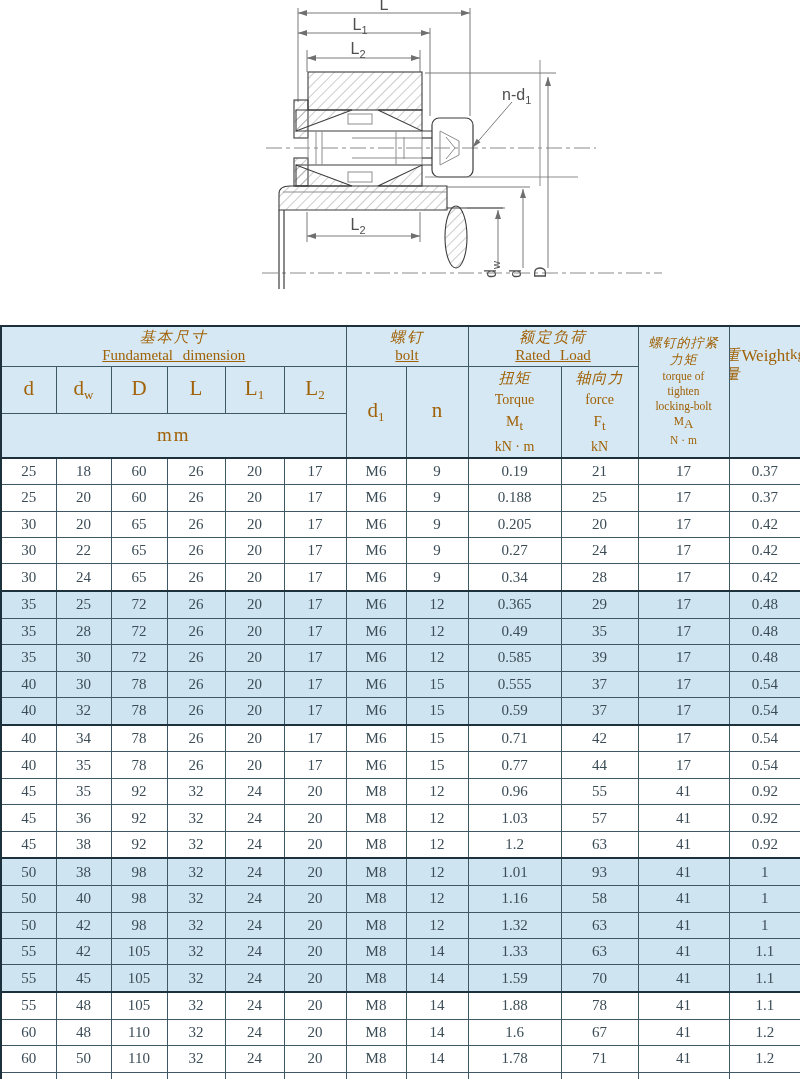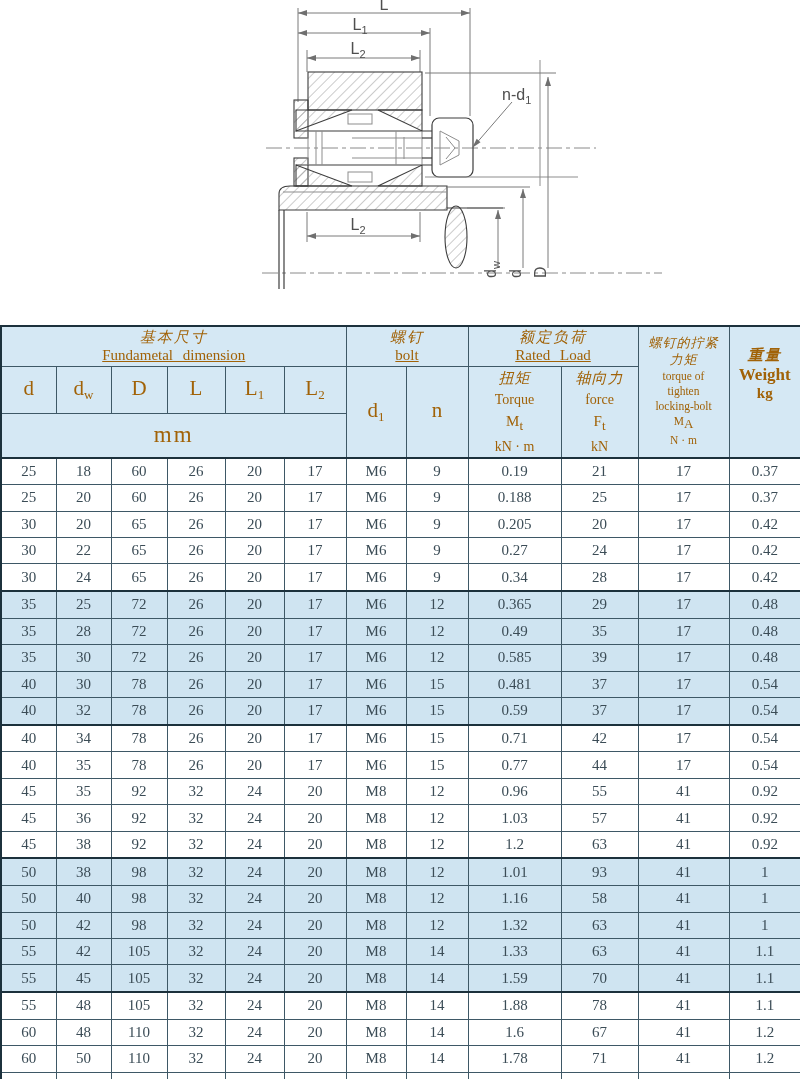--- a/index.html
+++ b/index.html
@@ -20,27 +20,27 @@
   .spec-table{border-collapse:collapse;table-layout:fixed;width:800px;height:754px;
               border:2px solid #1c313c;}
   .spec-table th,.spec-table td{border:1px solid #3e5866;text-align:center;
               vertical-align:middle;padding:0;overflow:hidden;}
   thead th{background:#d5e8f4;font-weight:normal;color:#a16207;}
   .h1{height:40px}.h2{height:36px}.h3{height:34px}
   .zh{font-style:italic;font-size:15px;letter-spacing:2px;}
   .en{font-size:15px;word-spacing:6px;text-decoration:underline;}
   .sym{font-size:21px;}
   sub{font-size:13px;}
-  .mm{font-size:23px;letter-spacing:2px;margin-top:16px;}
+  .mm{font-size:19px;letter-spacing:2px;margin-top:16px;}
   .ldcell{font-size:14px;line-height:1.5;}
   .ldcell .csym{font-size:15px;}
   .ma-cell{font-size:11.5px;line-height:1.3;margin-left:23px;}
   .ma-cell .zh2{font-style:italic;font-size:13px;letter-spacing:1px;}
-  .wt-inner{display:flex;flex-direction:column;justify-content:flex-start;
-            height:92px;padding:6px 0;font-weight:bold;}
+  .wt-inner{display:flex;flex-direction:row;justify-content:center;
+            height:92px;padding:6px 0;}
   .wt-inner .zh{font-size:15px;}
   .wt-inner .wte{font-size:17px;}
   .wt-inner .wtu{font-size:15px;}
   tbody td{font-size:15px;color:#3b4c56;background:#ffffff;}
   tr.blue td{background:#cfe4f1;}
   tr.band-top td{border-top:2px solid #1c313c;}
   tbody tr:first-child td{border-top:2px solid #1c313c;}
 </style>
 </head>
 <body>
@@ -366,21 +366,21 @@
         </tr>
         <tr class="blue">
           <td>40</td>
           <td>30</td>
           <td>78</td>
           <td>26</td>
           <td>20</td>
           <td>17</td>
           <td>M6</td>
           <td>15</td>
-          <td>0.481</td>
+          <td>0.555</td>
           <td>37</td>
           <td>17</td>
           <td>0.54</td>
         </tr>
         <tr class="blue">
           <td>40</td>
           <td>32</td>
           <td>78</td>
           <td>26</td>
           <td>20</td>

